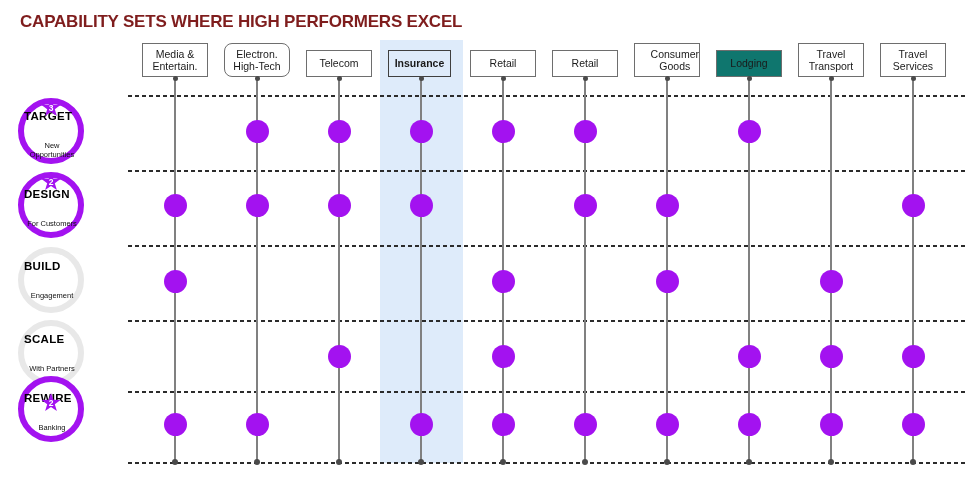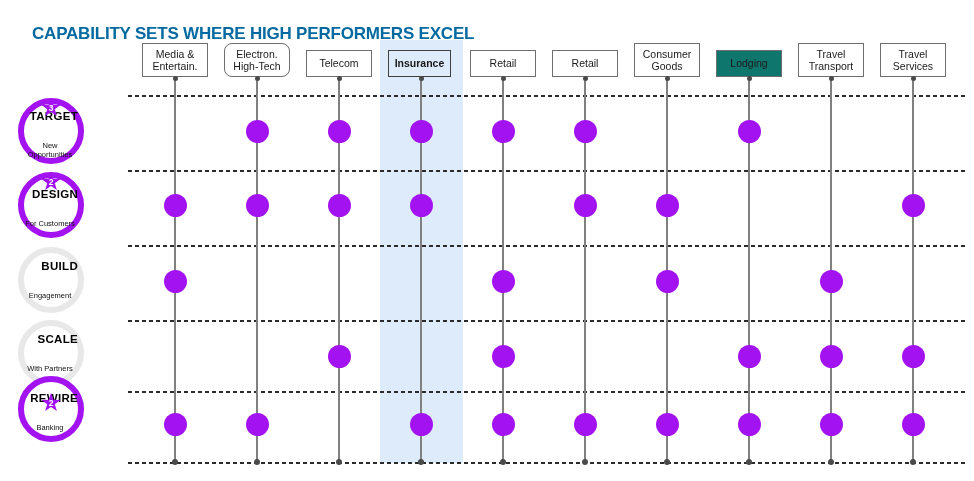--- a/index.html
+++ b/index.html
@@ -1,39 +1,39 @@
 <!DOCTYPE html>
 <html><head>
 <meta charset="utf-8">
 <style>
   html,body { margin:0; padding:0; background:#fff; }
   .canvas {
     position:relative; width:974px; height:481px; background:#fff;
     font-family:"Liberation Sans", sans-serif; overflow:hidden;
   }
   .title {
-    position:absolute; left:16px; top:8px; margin:16px;
-    font-size:17px; font-weight:900; letter-spacing:-0.2px; color:#0369a1;
+    position:absolute; left:16px; top:8px; margin:4px;
+    font-size:17px; font-weight:900; letter-spacing:-0.2px; color:#7f1d1d;
     white-space:nowrap;
   }
   #chart { position:absolute; left:0; top:0; width:974px; height:481px; }
   .band { position:absolute; z-index:0; }
   .dashline { position:absolute; height:2px; z-index:1; }
   .vline { position:absolute; width:2px; z-index:2; }
   .colbox {
     position:absolute; z-index:3; box-sizing:border-box;
     border:1.5px solid #6e6e6e; background:#fff;
     display:flex; align-items:center; justify-content:center; text-align:center;
     font-size:10.5px; line-height:1.18; color:#1a1a1a;
   }
   .cdot { position:absolute; border-radius:50%; z-index:4; }
   .pdot { position:absolute; border-radius:50%; z-index:5; }
   .badge {
     position:absolute; z-index:3; box-sizing:border-box; border-radius:50%;
-    background:#fff; display:flex; flex-direction:column; align-items:flex-end;
+    background:#fff; display:flex; flex-direction:column; align-items:flex-start;
     justify-content:center; text-align:center;gap:20px;
   }
   .badge .label { font-weight:700; font-size:11.5px; letter-spacing:0.3px; color:#000; }
   .badge .sub { font-size:7.5px; line-height:1.1; color:#111; width:56px; }
   .star { position:absolute; z-index:6; }
 </style>
 </head>
 <body>
 
 <div class="canvas">
@@ -76,21 +76,21 @@
       </div>
       <div class="cdot" style="left: 500.5px; top: 75.5px; width: 5px; height: 5px; background: rgb(74, 74, 74);"></div>
       <div class="cdot" style="left: 500px; top: 459px; width: 6px; height: 6px; background: rgb(74, 74, 74);"></div>
       <div class="vline" style="left: 584px; top: 78px; height: 384px; background: rgb(128, 128, 128);"></div>
       <div class="colbox" style="left: 552px; top: 50px; width: 66px; height: 27px; border-color: rgb(110, 110, 110); background: rgb(255, 255, 255);">
         <span>Retail</span>
       </div>
       <div class="cdot" style="left: 582.5px; top: 75.5px; width: 5px; height: 5px; background: rgb(74, 74, 74);"></div>
       <div class="cdot" style="left: 582px; top: 459px; width: 6px; height: 6px; background: rgb(74, 74, 74);"></div>
       <div class="vline" style="left: 666px; top: 78px; height: 384px; background: rgb(128, 128, 128);"></div>
-      <div class="colbox" style="left: 634px; top: 43px; width: 66px; height: 34px; border-color: rgb(110, 110, 110); background: rgb(255, 255, 255);">
+      <div class="colbox" style="left: 634px; top: 43px; width: 66px; height: 34px; border-color: rgb(110, 110, 110); background: rgb(255, 255, 255); justify-content: flex-end;">
         <span>Consumer<br>Goods</span>
       </div>
       <div class="cdot" style="left: 664.5px; top: 75.5px; width: 5px; height: 5px; background: rgb(74, 74, 74);"></div>
       <div class="cdot" style="left: 664px; top: 459px; width: 6px; height: 6px; background: rgb(74, 74, 74);"></div>
       <div class="vline" style="left: 748px; top: 78px; height: 384px; background: rgb(128, 128, 128);"></div>
       <div class="colbox" style="left: 716px; top: 50px; width: 66px; height: 27px; border-color: rgb(110, 110, 110); background: #0f766e;">
         <span>Lodging</span>
       </div>
       <div class="cdot" style="left: 746.5px; top: 75.5px; width: 5px; height: 5px; background: rgb(74, 74, 74);"></div>
       <div class="cdot" style="left: 746px; top: 459px; width: 6px; height: 6px; background: rgb(74, 74, 74);"></div>

